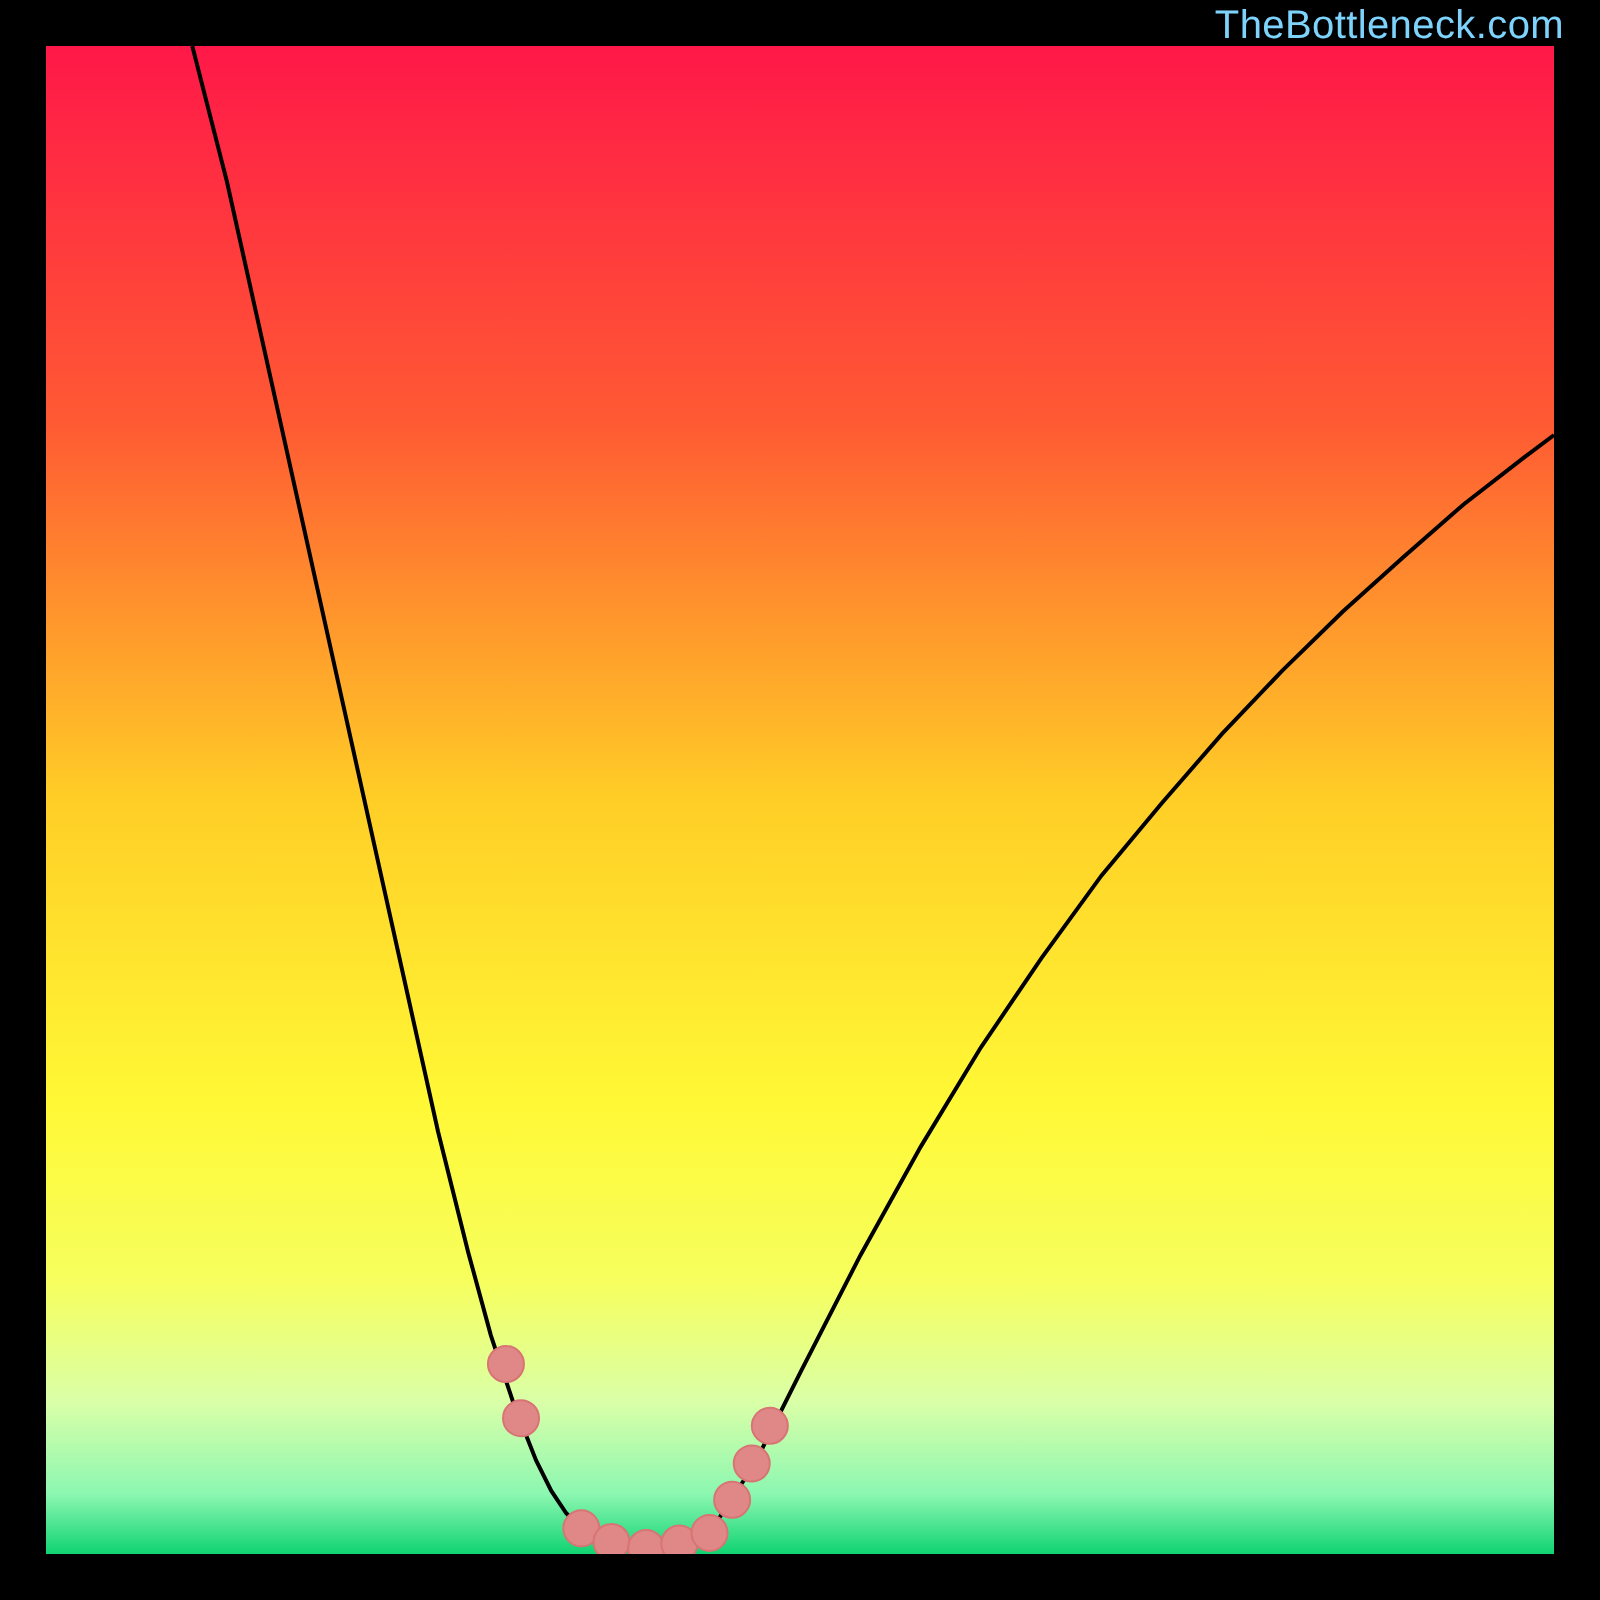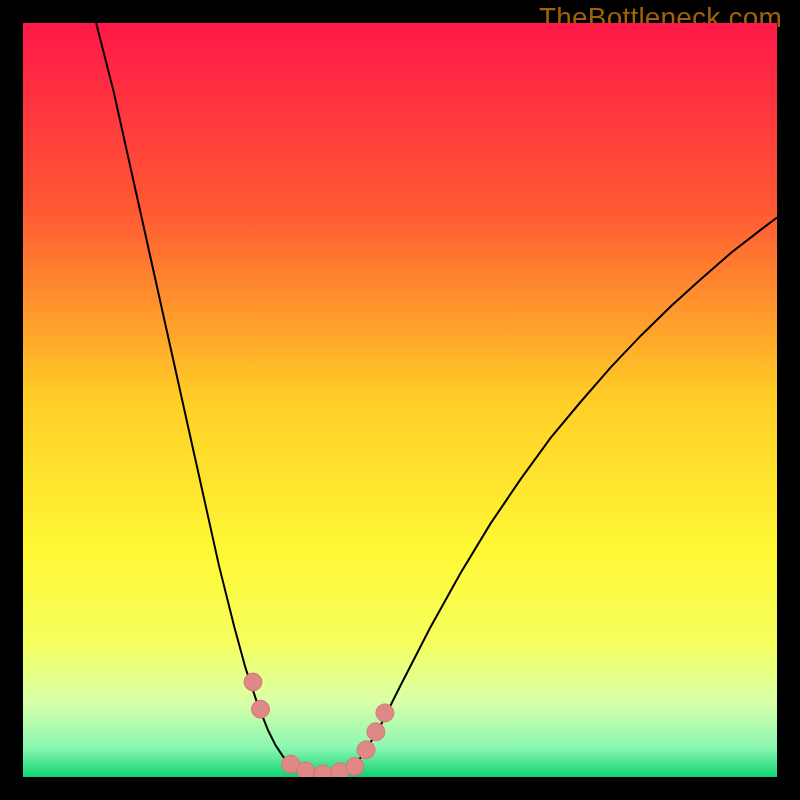--- a/index.html
+++ b/index.html
@@ -29,22 +29,22 @@
   }
   .plot svg {
     display: block;
     width: 754px;
     height: 754px;
   }
   .watermark {
     position: absolute;
     top: 2px;
     right: 18px;
-    color: #a16207;
-    font-size: 28px;
+    color: #7dd3fc;
+    font-size: 20px;
     font-weight: 400;
     letter-spacing: 0.2px;
     user-select: none;
   }
 </style>
 </head>
 <body>
 
 <div class="frame">
   <div class="watermark">TheBottleneck.com</div>

